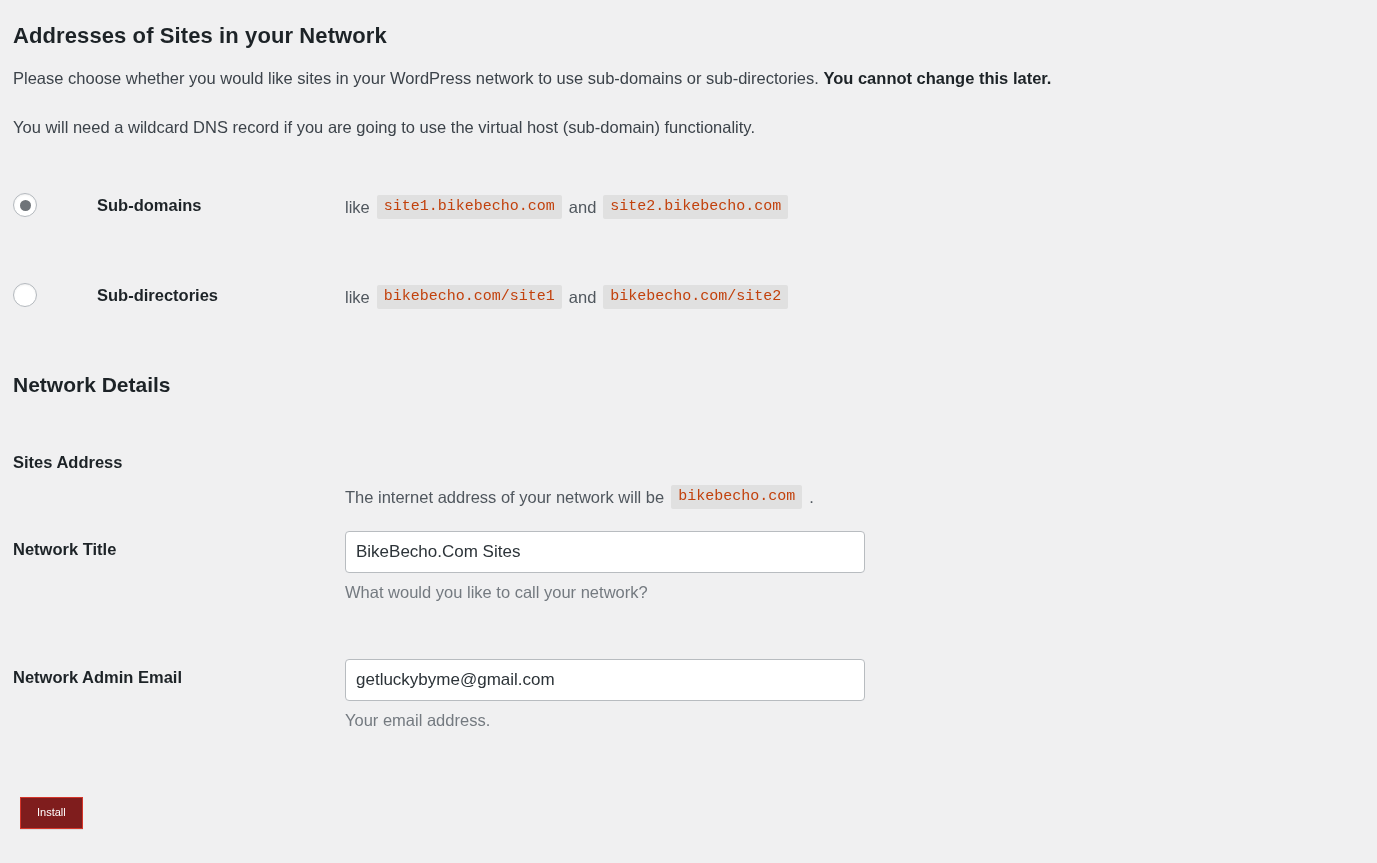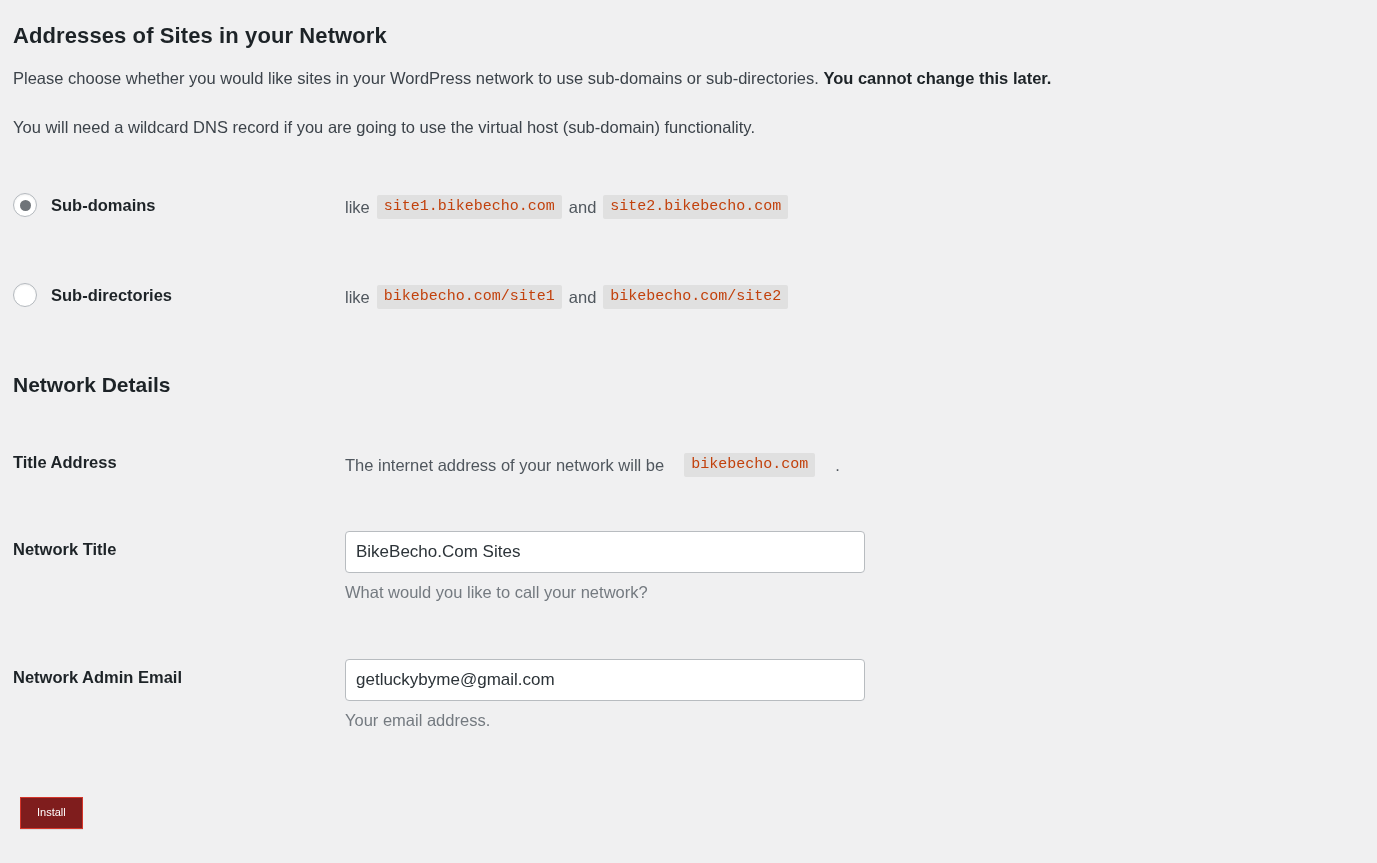--- a/index.html
+++ b/index.html
@@ -97,20 +97,21 @@
     height: 11px;
     margin-left: -5.5px;
     margin-top: -5.5px;
     border-radius: 50%;
     background: #6f7479;
   }
   .radio-text {
     font-size: 16.5px;
     font-weight: bold;
     color: #1d2327;
+    margin-left: 46px;
   }
   .example {
     font-size: 16.5px;
     color: #50575e;
     display: flex;
     align-items: center;
     gap: 7px;
     padding-top: 2px;
   }
 
@@ -177,21 +178,22 @@
   }
   .row-grid .label-cell.tight { padding-top: 0; }
   .row-grid .value-cell {
     flex: 1 1 auto;
   }
   .server-value {
     font-size: 16.5px;
     color: #50575e;
     display: flex;
     align-items: center;
-    gap: 20px;
+    gap: 7px;
+    margin-top: 32px;
   }
 </style>
 </head>
 <body>
 
 <div class="page">
 
   <div class="pos" id="title-row">
     <h2 class="section-title">Addresses of Sites in your Network</h2>
   </div>
@@ -228,21 +230,21 @@
       <span>and</span>
       <code>bikebecho.com/site2</code>
     </div>
   </div>
 
   <div class="pos" id="network-details">
     <h3 class="section-title">Network Details</h3>
   </div>
 
   <div class="pos row-grid" id="server-row">
-    <div class="label-cell tight">Title Address</div>
+    <div class="label-cell tight">Sites Address</div>
     <div class="value-cell">
       <div class="server-value">
         <span>The internet address of your network will be</span>
         <code>bikebecho.com</code>
         <span>.</span>
       </div>
     </div>
   </div>
 
   <div class="pos row-grid" id="title-field-row">

